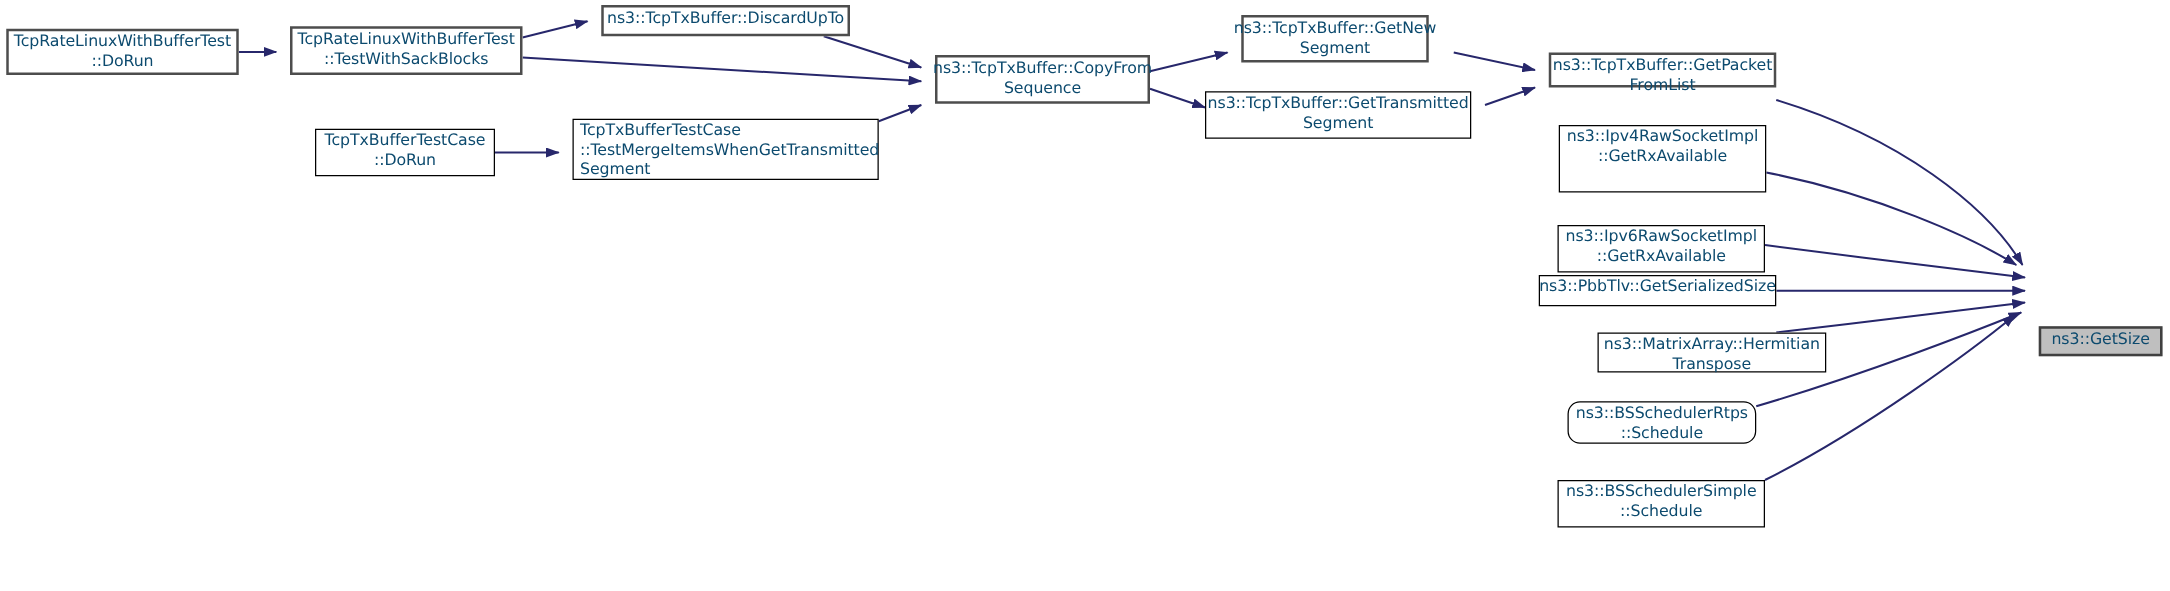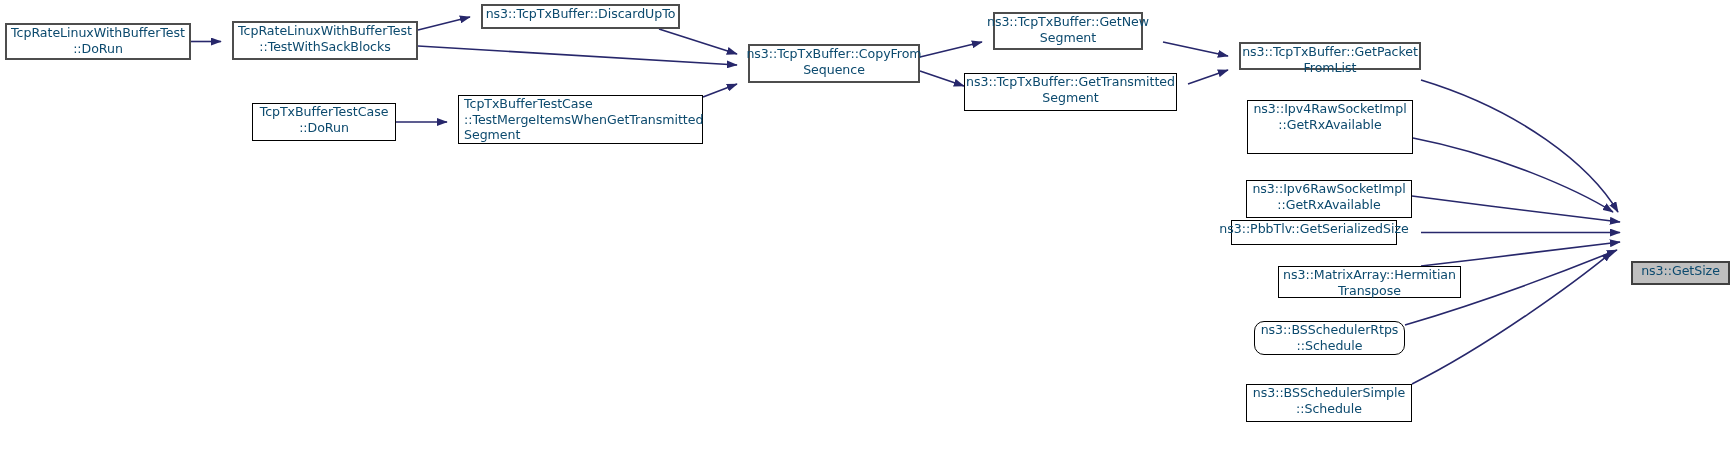--- a/index.html
+++ b/index.html
@@ -121,21 +121,21 @@
       <div class="node gray-border" style="left: 993px; top: 12px; width: 150px; height: 38px;"><span class="node-label">ns3::TcpTxBuffer::GetNew
 Segment</span></div>
       <div class="node" style="left: 964px; top: 73px; width: 213px; height: 38px;"><span class="node-label">ns3::TcpTxBuffer::GetTransmitted
 Segment</span></div>
       <div class="node gray-border" style="left: 1239px; top: 42px; width: 182px; height: 28px;"><span class="node-label">ns3::TcpTxBuffer::GetPacket
 FromList</span></div>
       <div class="node" style="left: 1247px; top: 100px; width: 166px; height: 54px;"><span class="node-label">ns3::Ipv4RawSocketImpl
 ::GetRxAvailable</span></div>
       <div class="node" style="left: 1246px; top: 158px; width: 166px; height: 38px; margin-top: 22px;"><span class="node-label">ns3::Ipv6RawSocketImpl
 ::GetRxAvailable</span></div>
-      <div class="node" style="left: 1231px; top: 220px; width: 166px; height: 25px;"><span class="node-label">ns3::PbbTlv::GetSerializedSize</span></div>
+      <div class="node" style="left: 1231px; top: 220px; width: 190px; height: 25px;"><span class="node-label">ns3::PbbTlv::GetSerializedSize</span></div>
       <div class="node" style="left: 1238px; top: 266px; width: 183px; height: 32px; margin-left: 40px;"><span class="node-label">ns3::MatrixArray::Hermitian
 Transpose</span></div>
       <div class="node" style="left: 1254px; top: 321px; width: 151px; height: 34px; border-radius: 10px;"><span class="node-label">ns3::BSSchedulerRtps
 ::Schedule</span></div>
       <div class="node" style="left: 1246px; top: 384px; width: 166px; height: 38px;"><span class="node-label">ns3::BSSchedulerSimple
 ::Schedule</span></div>
       <div class="node highlight" style="left: 1631px; top: 221px; width: 99px; height: 24px;"><span class="node-label">ns3::GetSize</span></div>
     </div>
 
 </div>

